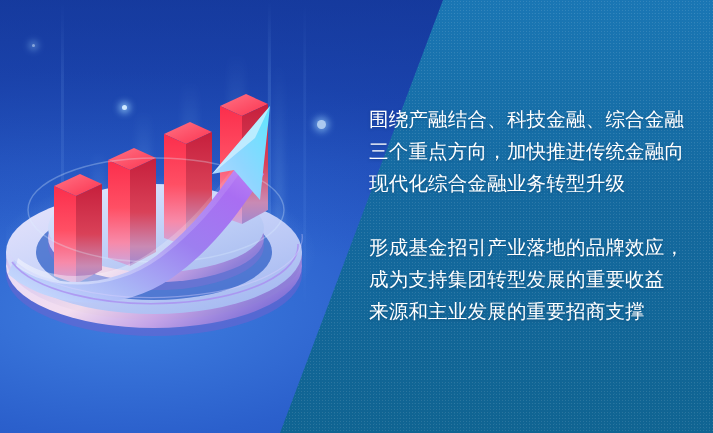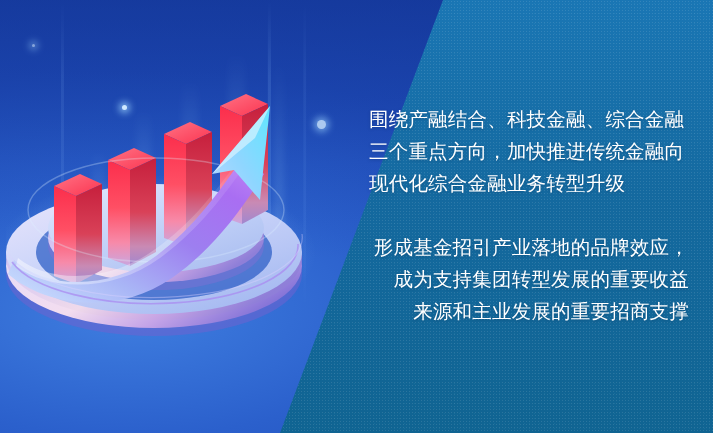--- a/index.html
+++ b/index.html
@@ -101,21 +101,21 @@
     width: 320px;
   }
   .para {
     color: #ffffff;
     font-size: 19.5px;
     line-height: 32px;
     letter-spacing: .2px;
     text-shadow: 0 1px 3px rgba(5,40,80,.35);
     white-space: pre-line;
   }
-  .para + .para { margin-top: 32px; text-align: right; }
+  .para + .para { margin-top: 32px; }
 </style>
 </head>
 <body>
 
 <div id="banner">
 
   <div class="bg-base"></div>
   <div class="bg-topdark"></div>
   <div class="streaks"></div>
 

